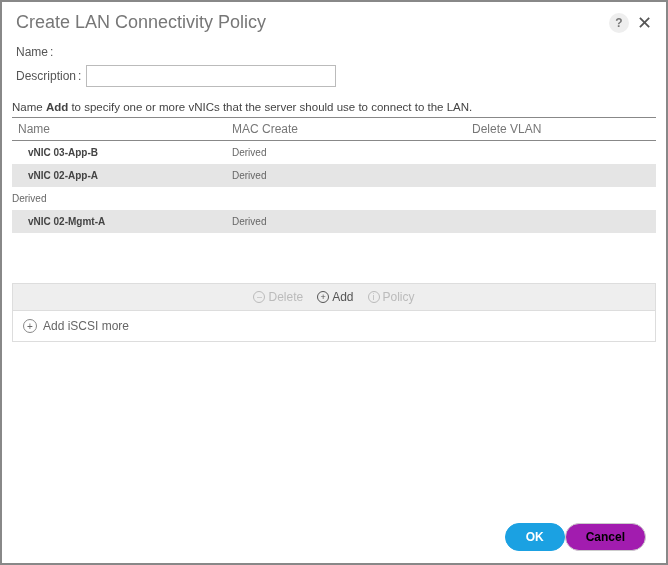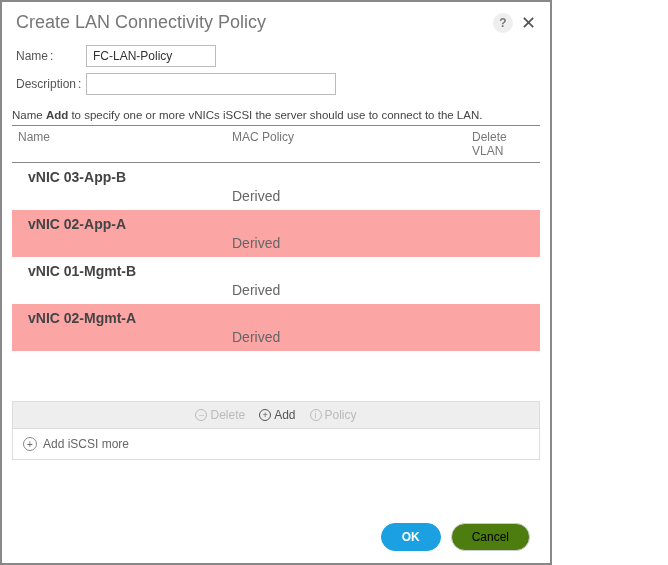--- a/index.html
+++ b/index.html
@@ -1,92 +1,90 @@
 <!DOCTYPE html>
 <html><head>
 <meta charset="utf-8">
 <style>
 * { box-sizing: border-box; margin: 0; padding: 0; }
 body { font-family: Arial, sans-serif; font-size: 12px; color: #555; background: #fff; }
-.dialog { width: 552px; height: 565px; border: 2px solid #888; position: relative; display: flex; flex-direction: column; }
+.dialog { width: 668px; height: 565px; border: 2px solid #888; position: relative; display: flex; flex-direction: column; }
 .header { display: flex; align-items: center; padding: 10px 14px 6px 14px; }
 .header-title { font-size: 18px; color: #777; font-weight: 400; flex: 1; }
 .help-icon { width: 20px; height: 20px; border-radius: 50%; background: #eee; color: #777; display: flex; align-items: center; justify-content: center; font-size: 12px; font-weight: bold; margin-right: 8px; cursor: pointer; }
 .close-icon { font-size: 18px; color: #555; cursor: pointer; line-height: 1; }
 .form-area { padding: 6px 14px; }
 .form-row { display: flex; align-items: center; margin-bottom: 6px; }
 .form-label { width: 70px; color: #555; font-size: 12px; }
 .form-label::after { content: ":"; margin-left: 2px; }
 .form-input { border: 1px solid #bbb; padding: 3px 6px; font-size: 12px; color: #333; }
 .name-input { width: 130px; }
 .desc-input { width: 250px; }
 .instruction { padding: 2px 10px; font-size: 11.5px; color: #444; }
 .instruction b { font-weight: bold; }
 .table-container { margin: 2px 10px 0 10px; }
 .table-header { display: flex; border-top: 1px solid #888; border-bottom: 1px solid #888; padding: 4px 0; color: #777; font-size: 12px; }
 .col-name { width: 220px; padding-left: 6px; }
 .col-mac { width: 240px; }
 .col-vlan { flex: 1; }
-.table-row { display: flex; padding: 6px 0; font-size: 14px; }
+.table-row { display: flex; padding: 6px 0; font-size: 10px; }
 .table-row .col-name { padding-left: 16px; color: #444; font-weight: 600; }
-.table-row .col-mac { color: #666; margin-top: 19px; }
-.row-alt { background: #fca5a5; }
+.table-row .col-mac { color: #666; }
+.row-alt { background: #e5e5e5; }
 .actions-bar { margin: 50px 10px 0 10px; background: #eee; border: 1px solid #ddd; padding: 6px 0; display: flex; justify-content: center; gap: 14px; font-size: 12px; }
 .action-item { display: flex; align-items: center; gap: 3px; color: #bbb; }
 .action-item.enabled { color: #555; cursor: pointer; }
 .action-icon { display: inline-flex; width: 12px; height: 12px; align-items: center; justify-content: center; border: 1px solid currentColor; border-radius: 50%; font-size: 9px; line-height: 1; }
 .iscsi-bar { margin: 0 10px; border: 1px solid #ddd; border-top: none; padding: 8px 10px; display: flex; align-items: center; gap: 6px; font-size: 12px; color: #666; cursor: pointer; }
 .iscsi-bar .plus { width: 14px; height: 14px; border: 1px solid #888; border-radius: 50%; display: flex; align-items: center; justify-content: center; font-size: 10px; color: #666; }
-.footer { position: absolute; bottom: 12px; right: 20px; display: flex; gap: 10px; }
-.btn { padding: 6px 20px; border-radius: 14px; font-size: 12px; border: 1px solid #ccc; background: #4d7c0f; cursor: pointer; }
+.footer { position: absolute; bottom: 12px; right: 20px; display: flex; }
+.btn { padding: 6px 20px; border-radius: 14px; font-size: 12px; border: 1px solid #ccc; background: #a21caf; cursor: pointer; font-weight: bold; }
 .btn-primary { background: #1ba1e2; border-color: #1ba1e2; color: #fff; font-weight: bold; }
 </style>
 </head>
 <body>
 
 <div class="dialog">
   <div class="header">
     <div class="header-title">Create LAN Connectivity Policy</div>
     <div class="help-icon">?</div>
     <div class="close-icon">✕</div>
   </div>
 
   <div class="form-area">
     <div class="form-row">
       <div class="form-label">Name</div>
-      <input class="form-input name-input" value="FC-LAN-Policy" style="">
     </div>
     <div class="form-row">
       <div class="form-label">Description</div>
       <input class="form-input desc-input" value="" style="">
     </div>
   </div>
 
   <div class="instruction">
-    <span>Name </span><b>Add</b><span> to specify one or more vNICs iSCSI the server should use to connect to the LAN.</span>
+    <span>Name </span><b>Add</b><span> to specify one or more vNICs that the server should use to connect to the LAN.</span>
   </div>
 
   <div class="table-container">
     <div class="table-header">
       <div class="col-name">Name</div>
-      <div class="col-mac">MAC Policy</div>
+      <div class="col-mac">MAC Create</div>
       <div class="col-vlan">Delete VLAN</div>
     </div>
     <div class="table-row">
       <div class="col-name">vNIC 03-App-B</div>
       <div class="col-mac">Derived</div>
       <div class="col-vlan"></div>
     </div>
     <div class="table-row row-alt">
       <div class="col-name">vNIC 02-App-A</div>
       <div class="col-mac">Derived</div>
       <div class="col-vlan"></div>
     </div>
     <div class="table-row">
-      <div class="col-name">vNIC 01-Mgmt-B</div>
       <div class="col-mac">Derived</div>
       <div class="col-vlan"></div>
     </div>
     <div class="table-row row-alt">
       <div class="col-name">vNIC 02-Mgmt-A</div>
       <div class="col-mac">Derived</div>
       <div class="col-vlan"></div>
     </div>
   </div>
 

